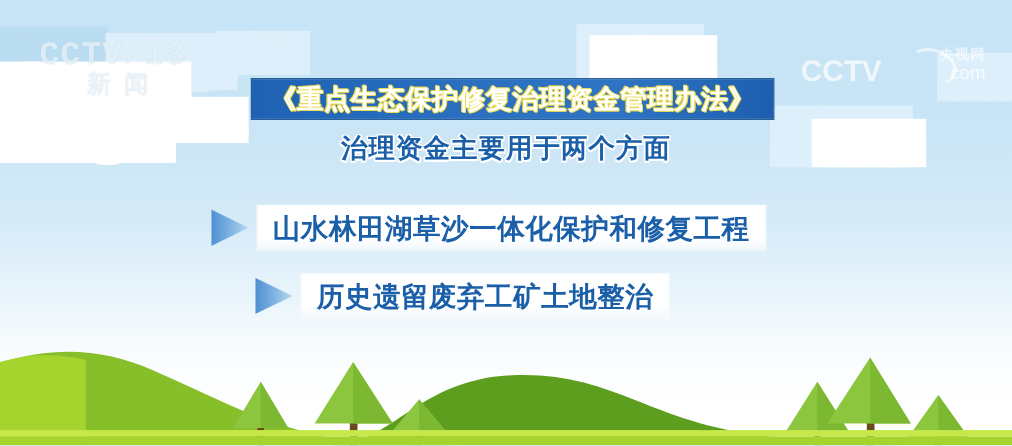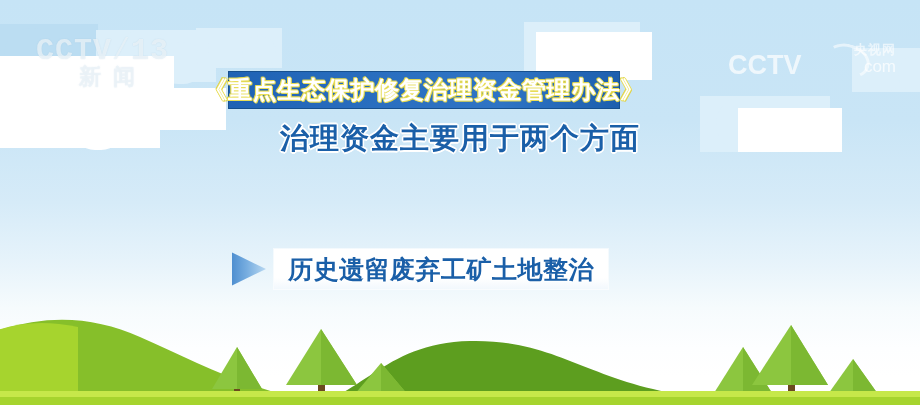--- a/index.html
+++ b/index.html
@@ -82,21 +82,21 @@
     position:absolute; left:96px; top:2px; width:46px; height:34px;
     border:3px solid rgba(255,255,255,0.55);
     border-radius:50%;
     border-bottom-color:transparent;
     border-left-color:transparent;
     transform:rotate(14deg);
   }
 
   
   #title-banner {
-    position:absolute; left:228px; top:71px; width:392px; height:38px;
+    position:absolute; left:228px; top:71px; width:476px; height:38px;
     z-index:8;
     background:linear-gradient(90deg,#1f62b4 0%,#2a6fc0 40%,#2f74c4 70%,#1d5fae 100%);
     border:1px solid #16508f;
     display:flex; align-items:center; justify-content:center;
   }
   #title-banner .txt {
     font-size:24px; font-weight:bold; letter-spacing:0.5px;
     color:#ffffff;
     text-shadow:
       1px 0 0 #e8dd57, -1px 0 0 #e8dd57,
@@ -104,21 +104,21 @@
       1px 1px 0 #d8cc44, -1px -1px 0 #d8cc44;
     white-space:nowrap;
   }
 
   
   #subtitle {
     position:absolute; left:0; top:119px; width:920px;
     text-align:center; z-index:8;
   }
   #subtitle .txt {
-    font-size:29px; font-weight:bold; letter-spacing:1px;
+    font-size:24px; font-weight:bold; letter-spacing:1px;
     color:#1a5fa8;
     text-shadow:
       1.6px 0 0 #fff, -1.6px 0 0 #fff,
       0 1.6px 0 #fff, 0 -1.6px 0 #fff,
       1.2px 1.2px 0 #fff, -1.2px -1.2px 0 #fff,
       1.2px -1.2px 0 #fff, -1.2px 1.2px 0 #fff;
     white-space:nowrap;
   }
 
   
@@ -234,20 +234,26 @@
   </div>
 
   <div id="title-banner">
     <span class="txt">《重点生态保护修复治理资金管理办法》</span>
   </div>
 
   <div id="subtitle">
     <span class="txt">治理资金主要用于两个方面</span>
   </div>
 
+  <div class="bullet-row" id="bullet-row-0">
+    <div class="arrow"></div>
+    <div class="bullet-panel">
+      <span class="txt">山水林田湖草沙一体化保护和修复工程</span>
+    </div>
+  </div>
 
   <div class="bullet-row" id="bullet-row-1">
     <div class="arrow"></div>
     <div class="bullet-panel">
       <span class="txt">历史遗留废弃工矿土地整治</span>
     </div>
   </div>
 
   <svg id="landscape" viewBox="0 0 920 120" preserveAspectRatio="none">
 

